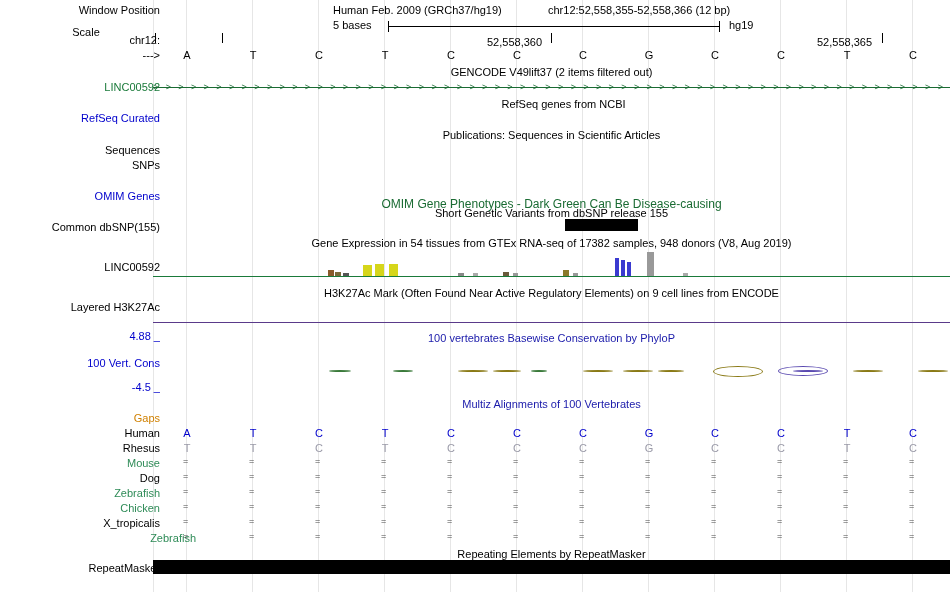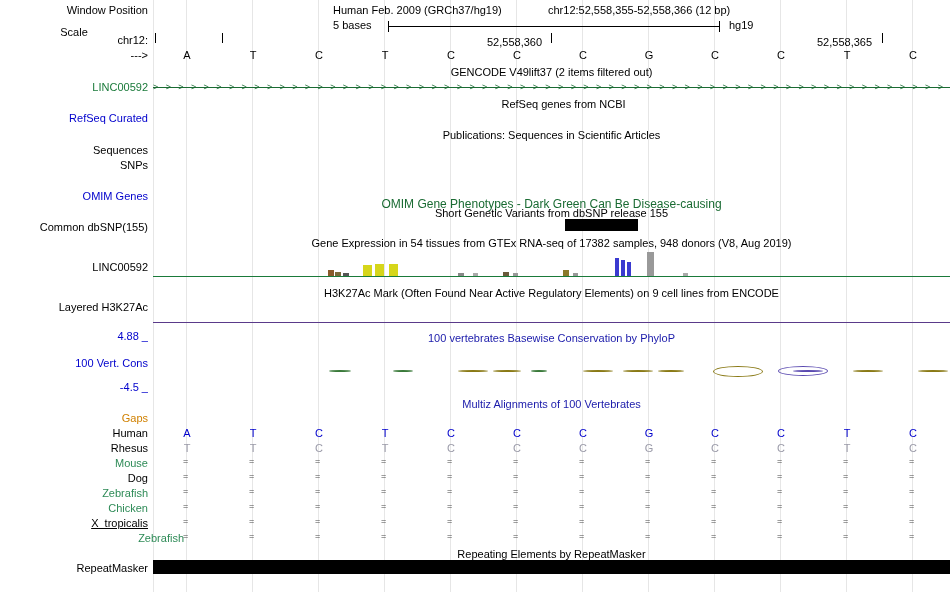--- a/index.html
+++ b/index.html
@@ -20,20 +20,21 @@
     position: relative;
     width: 950px;
     height: 592px;
   }
   .lbl {
     position: absolute;
     text-align: right;
     white-space: nowrap;
     font-size: 11px;
     line-height: 12px;
+    padding-left: 12px;
   }
   
   #gridlines {
     position: absolute;
     left: 153px;
     top: 0;
     width: 797px;
     height: 592px;
     pointer-events: none;
   }
@@ -316,21 +317,21 @@
       <div class="mz-eq" style="left: 315px; top: 504px; position: absolute;">=</div>
       <div class="mz-eq" style="left: 381px; top: 504px; position: absolute;">=</div>
       <div class="mz-eq" style="left: 447px; top: 504px; position: absolute;">=</div>
       <div class="mz-eq" style="left: 513px; top: 504px; position: absolute;">=</div>
       <div class="mz-eq" style="left: 579px; top: 504px; position: absolute;">=</div>
       <div class="mz-eq" style="left: 645px; top: 504px; position: absolute;">=</div>
       <div class="mz-eq" style="left: 711px; top: 504px; position: absolute;">=</div>
       <div class="mz-eq" style="left: 777px; top: 504px; position: absolute;">=</div>
       <div class="mz-eq" style="left: 843px; top: 504px; position: absolute;">=</div>
       <div class="mz-eq" style="left: 909px; top: 504px; position: absolute;">=</div>
-      <div class="lbl" style="left: 0px; top: 517px; width: 148px; color: rgb(0, 0, 0); text-decoration: underline;">X_tropicalis</div>
+      <div class="lbl" style="left: 0px; top: 517px; width: 148px; color: rgb(0, 0, 0);">X_tropicalis</div>
       <div class="mz-eq" style="left: 183px; top: 519px; position: absolute;">=</div>
       <div class="mz-eq" style="left: 249px; top: 519px; position: absolute;">=</div>
       <div class="mz-eq" style="left: 315px; top: 519px; position: absolute;">=</div>
       <div class="mz-eq" style="left: 381px; top: 519px; position: absolute;">=</div>
       <div class="mz-eq" style="left: 447px; top: 519px; position: absolute;">=</div>
       <div class="mz-eq" style="left: 513px; top: 519px; position: absolute;">=</div>
       <div class="mz-eq" style="left: 579px; top: 519px; position: absolute;">=</div>
       <div class="mz-eq" style="left: 645px; top: 519px; position: absolute;">=</div>
       <div class="mz-eq" style="left: 711px; top: 519px; position: absolute;">=</div>
       <div class="mz-eq" style="left: 777px; top: 519px; position: absolute;">=</div>

